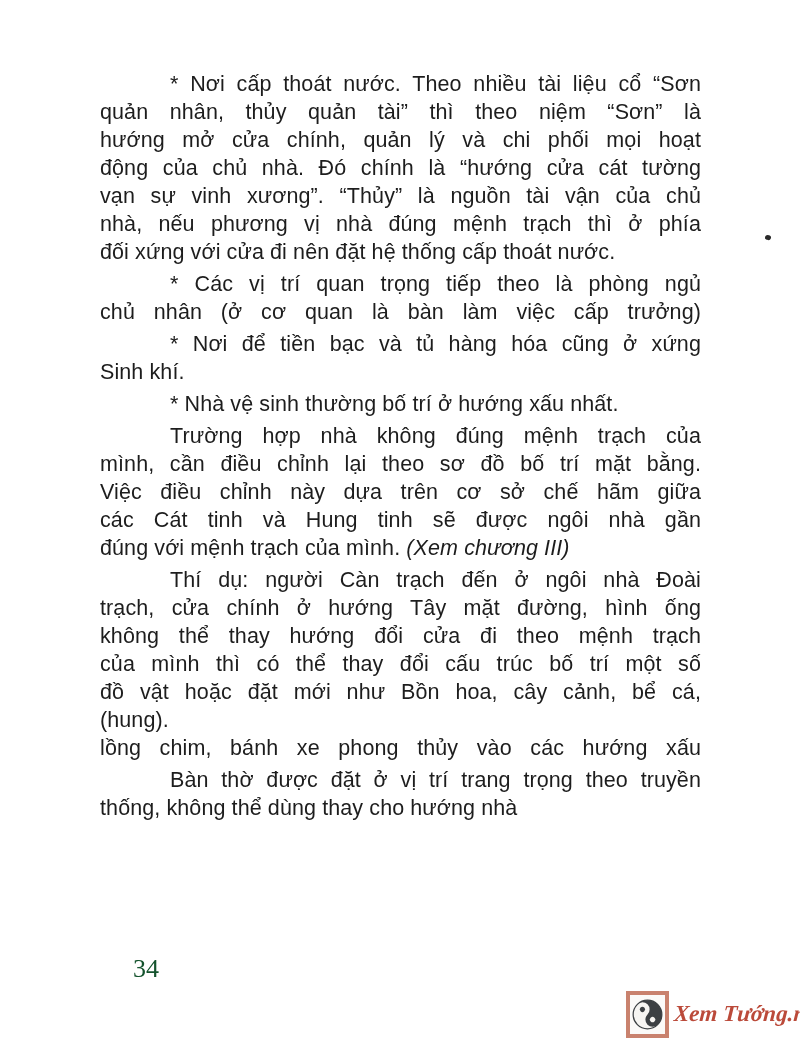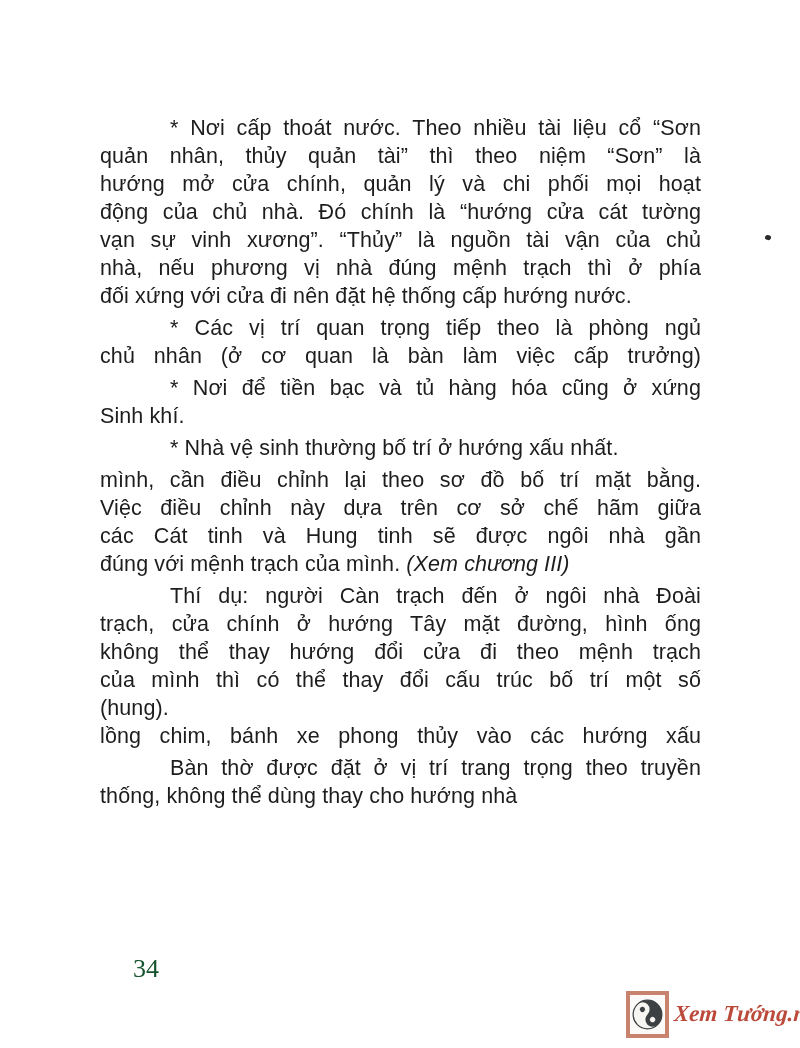--- a/index.html
+++ b/index.html
@@ -11,21 +11,20 @@
     font-family: "Liberation Sans", sans-serif;
   }
   .text-block {
     position: absolute;
     left: 100px; top: 70px;
     width: 601px;
     color: #1d1d1d;
     font-size: 21.5px;
     line-height: 28px;
     letter-spacing: 0.1px;
-    margin-top: 44px;
   }
   .para { margin: 0 0 4px 0; }
   .line {
     text-align: justify;
     text-align-last: justify;
     white-space: normal;
   }
   .line.last { text-align-last: left; }
   .line.indent { padding-left: 70px; }
   .italic { font-style: italic; }
@@ -80,44 +79,46 @@
 <body>
 
 <div class="text-block">
     <div class="para">
       <div class="line indent">* Nơi cấp thoát nước. Theo nhiều tài liệu cổ “Sơn</div>
       <div class="line">quản nhân, thủy quản tài” thì theo niệm “Sơn” là</div>
       <div class="line">hướng mở cửa chính, quản lý và chi phối mọi hoạt</div>
       <div class="line">động của chủ nhà. Đó chính là “hướng cửa cát tường</div>
       <div class="line">vạn sự vinh xương”. “Thủy” là nguồn tài vận của chủ</div>
       <div class="line">nhà, nếu phương vị nhà đúng mệnh trạch thì ở phía</div>
-      <div class="line last">đối xứng với cửa đi nên đặt hệ thống cấp hướng nước.</div>
+      <div class="line last">đối xứng với cửa đi nên đặt hệ thống cấp thoát nước.</div>
     </div>
     <div class="para">
       <div class="line indent">* Các vị trí quan trọng tiếp theo là phòng ngủ</div>
       <div class="line">chủ nhân (ở cơ quan là bàn làm việc cấp trưởng)</div>
     </div>
     <div class="para">
       <div class="line indent">* Nơi để tiền bạc và tủ hàng hóa cũng ở xứng</div>
       <div class="line last">Sinh khí.</div>
     </div>
     <div class="para">
       <div class="line indent last">* Nhà vệ sinh thường bố trí ở hướng xấu nhất.</div>
     </div>
     <div class="para">
+      <div class="line indent">Trường hợp nhà không đúng mệnh trạch của</div>
       <div class="line">mình, cần điều chỉnh lại theo sơ đồ bố trí mặt bằng.</div>
       <div class="line">Việc điều chỉnh này dựa trên cơ sở chế hãm giữa</div>
       <div class="line">các Cát tinh và Hung tinh sẽ được ngôi nhà gần</div>
       <div class="line last"><span>đúng với mệnh trạch của mình. </span><span class="italic">(Xem chương III)</span></div>
     </div>
     <div class="para">
       <div class="line indent">Thí dụ: người Càn trạch đến ở ngôi nhà Đoài</div>
       <div class="line">trạch, cửa chính ở hướng Tây mặt đường, hình ống</div>
       <div class="line">không thể thay hướng đổi cửa đi theo mệnh trạch</div>
       <div class="line">của mình thì có thể thay đổi cấu trúc bố trí một số</div>
+      <div class="line">đồ vật hoặc đặt mới như Bồn hoa, cây cảnh, bể cá,</div>
       <div class="line last">(hung).</div>
       <div class="line">lồng chim, bánh xe phong thủy vào các hướng xấu</div>
     </div>
     <div class="para">
       <div class="line indent">Bàn thờ được đặt ở vị trí trang trọng theo truyền</div>
       <div class="line last">thống, không thể dùng thay cho hướng nhà</div>
     </div>
   </div>
 
 <div class="page-number">34</div>

